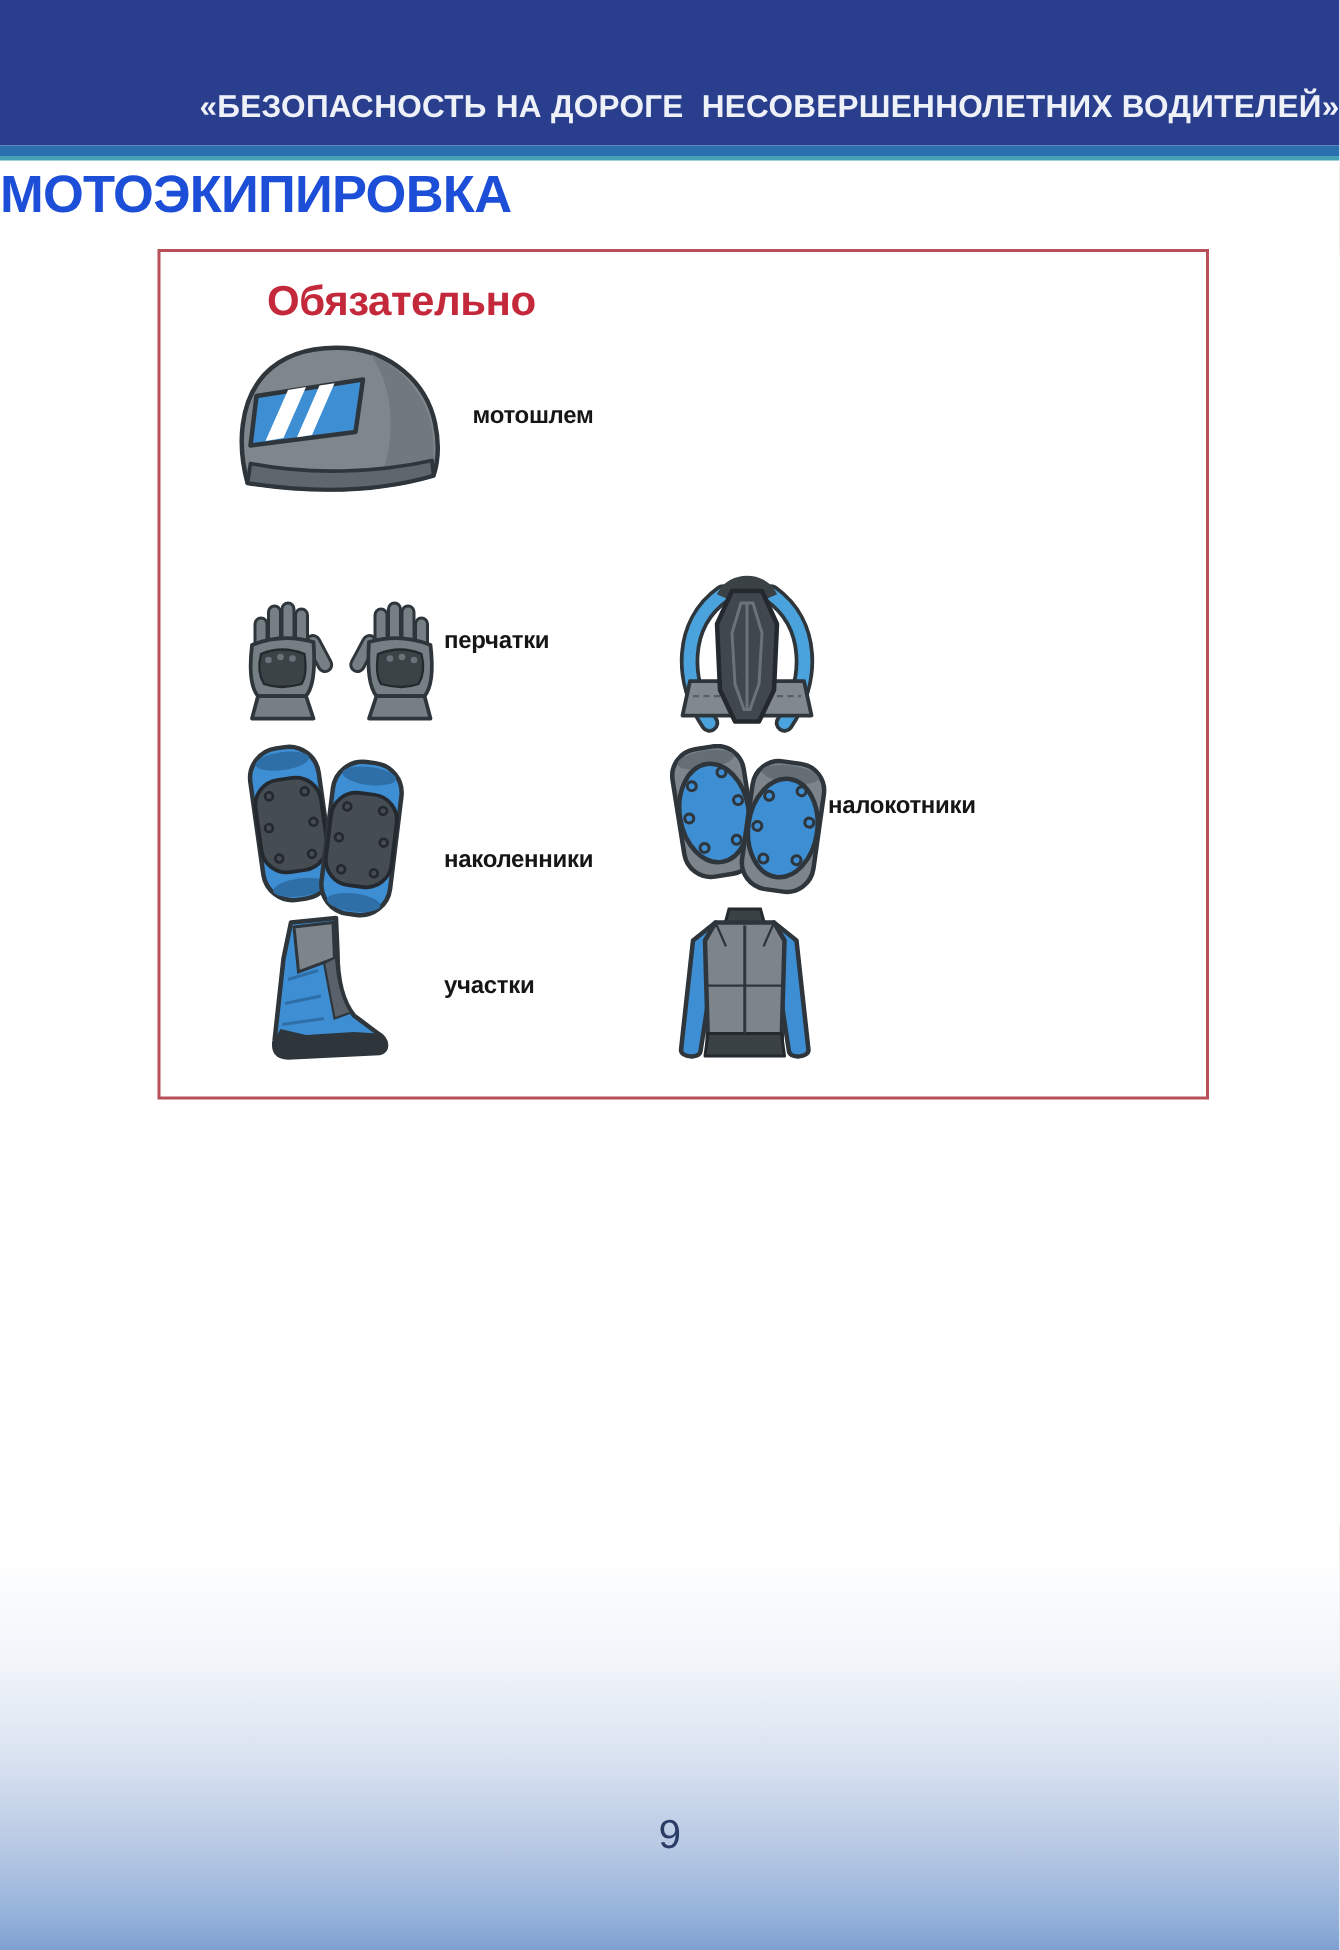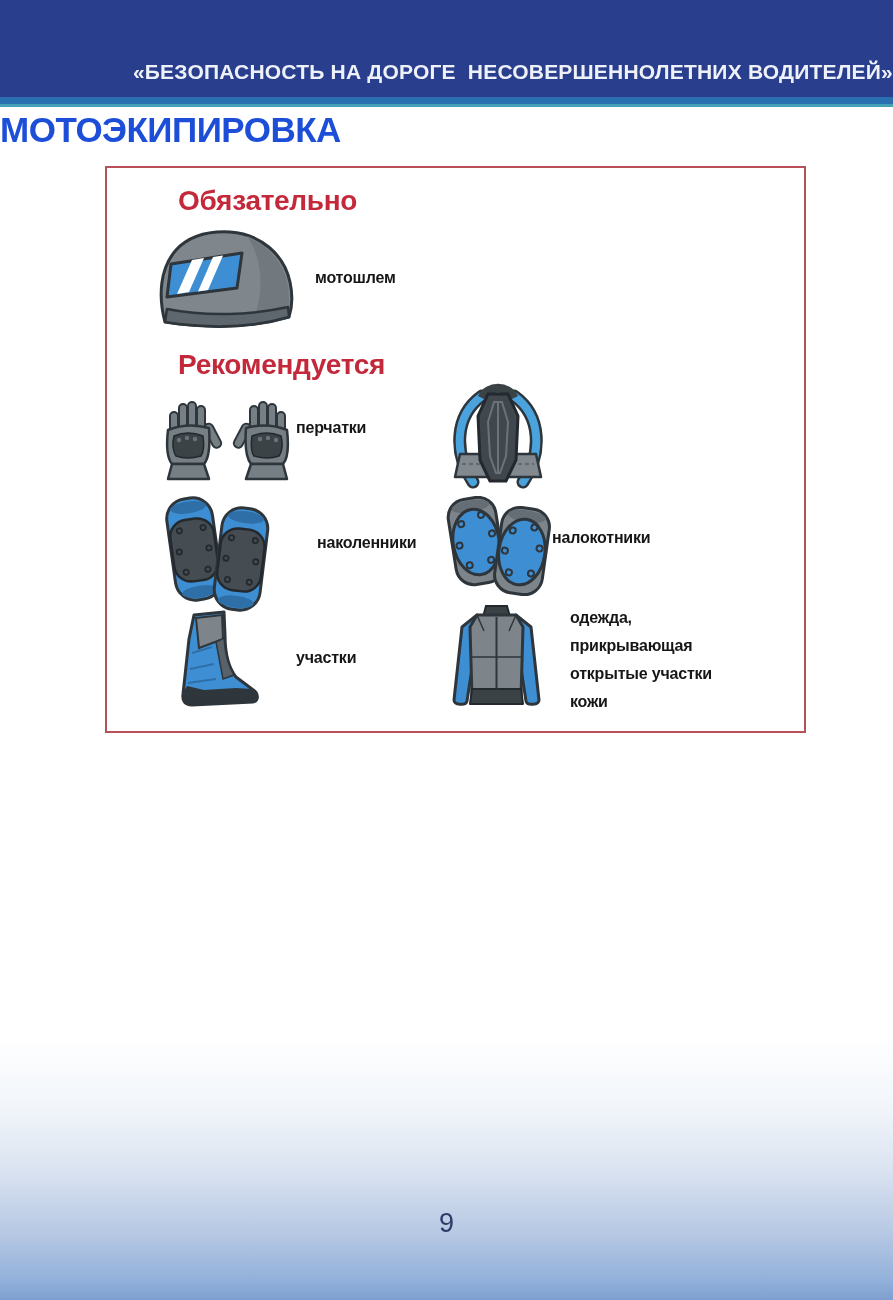--- a/index.html
+++ b/index.html
@@ -32,21 +32,21 @@
   .h-mandatory{left:178px;top:185px;}
   .h-recommended{left:178px;top:349px;}
   .icon{position:absolute;}
   .item-label{
     position:absolute;margin:0;color:#161616;font-size:16px;font-weight:700;
     line-height:28px;white-space:pre-line;letter-spacing:-.2px;
   }
   .lbl-helmet{left:315px;top:264px;}
   .lbl-gloves{left:296px;top:414px;}
   .lbl-back{left:570px;top:396px;}
-  .lbl-knee{left:296px;top:529px;margin-left:21px;}
+  .lbl-knee{left:296px;top:560px;}
   .lbl-elbow{left:552px;top:524px;}
   .lbl-boots{left:296px;top:644px;}
   .lbl-jacket{left:570px;top:604px;}
   .ic-helmet{left:152px;top:226px;width:150px;height:105px;}
   .ic-gloves{left:160px;top:398px;width:135px;height:85px;}
   .ic-back{left:448px;top:382px;width:100px;height:108px;}
   .ic-knee{left:163px;top:494px;width:110px;height:120px;}
   .ic-elbow{left:444px;top:496px;width:110px;height:102px;}
   .ic-boots{left:172px;top:609px;width:95px;height:105px;}
   .ic-jacket{left:444px;top:601px;width:105px;height:122px;}
@@ -84,21 +84,20 @@
       <path d="M13,96 C6,70 8,42 24,24 C38,9 58,5 78,6 C108,8 132,28 138,56 C141,70 140,82 137,91 C96,103 52,102 13,96 Z" fill="#7f878d" stroke="#2e363c" stroke-width="3" stroke-linejoin="round"></path>
       <path d="M95,10 C118,20 133,40 136,60 C138,75 137,84 135,90 C122,94 110,96 100,97 C112,70 112,34 95,10 Z" fill="#71797f"></path>
       <path d="M19,38 L90,27 L85,62 L15,71 Z" fill="#3e8ed3" stroke="#2e363c" stroke-width="3" stroke-linejoin="round"></path>
       <path d="M40,34 L52,32 L37,66 L25,68 Z" fill="#ffffff"></path>
       <path d="M61,31 L71,29.5 L56,64 L46,65.5 Z" fill="#ffffff"></path>
       <path d="M13,96 L15,83 C55,91 100,89 136,81 L137,91 C96,103 52,102 13,96 Z" fill="#5e676d" stroke="#2e363c" stroke-width="2.5" stroke-linejoin="round"></path>
     </svg>
   </span>
   <p class="item-label lbl-helmet">мотошлем</p>
 
-  <h2 class="sec-heading h-recommended">Рекомендуется</h2>
 
   <span class="icon ic-gloves">
     <svg viewBox="0 0 135 85" width="135" height="85">
       <defs>
         <g id="glv">
           <rect x="10" y="14" width="8" height="24" rx="4" fill="#767f84" stroke="#2e363c" stroke-width="2"></rect>
           <rect x="19" y="6" width="8" height="32" rx="4" fill="#767f84" stroke="#2e363c" stroke-width="2"></rect>
           <rect x="28" y="4" width="8" height="34" rx="4" fill="#767f84" stroke="#2e363c" stroke-width="2"></rect>
           <rect x="37" y="8" width="8" height="30" rx="4" fill="#767f84" stroke="#2e363c" stroke-width="2"></rect>
           <rect x="44" y="26" width="9" height="26" rx="4.5" fill="#767f84" stroke="#2e363c" stroke-width="2" transform="rotate(-28 48 30)"></rect>
@@ -190,21 +189,17 @@
       <path d="M42,5 L63,5 L66,16 L39,16 Z" fill="#3a4246" stroke="#23292e" stroke-width="2"></path>
       <path d="M33,14 L18,26 L10,99 C10,104 22,105 23,100 L31,48 Z" fill="#3e8ed3" stroke="#2e363c" stroke-width="3" stroke-linejoin="round"></path>
       <path d="M72,14 L87,26 L95,99 C95,104 83,105 82,100 L74,48 Z" fill="#3e8ed3" stroke="#2e363c" stroke-width="3" stroke-linejoin="round"></path>
       <path d="M33,14 L72,14 L79,26 L77,96 L28,96 L26,26 Z" fill="#7d858b" stroke="#2e363c" stroke-width="3" stroke-linejoin="round"></path>
       <path d="M28,88 L77,88 L79,103 L26,103 Z" fill="#3a4246" stroke="#23292e" stroke-width="2" stroke-linejoin="round"></path>
       <line x1="52.5" y1="16" x2="52.5" y2="88" stroke="#2e363c" stroke-width="2"></line>
       <line x1="28" y1="56" x2="77" y2="56" stroke="#2e363c" stroke-width="1.5"></line>
       <path d="M33,14 L40,30 M72,14 L65,30" stroke="#2e363c" stroke-width="1.5" fill="none"></path>
     </svg>
   </span>
-  <p class="item-label lbl-jacket">одежда,
-прикрывающая
-открытые участки
-кожи</p>
 
   <div class="footer-gradient"></div>
   <div class="page-number">9</div>
 
 </div>
 
 </body></html>

